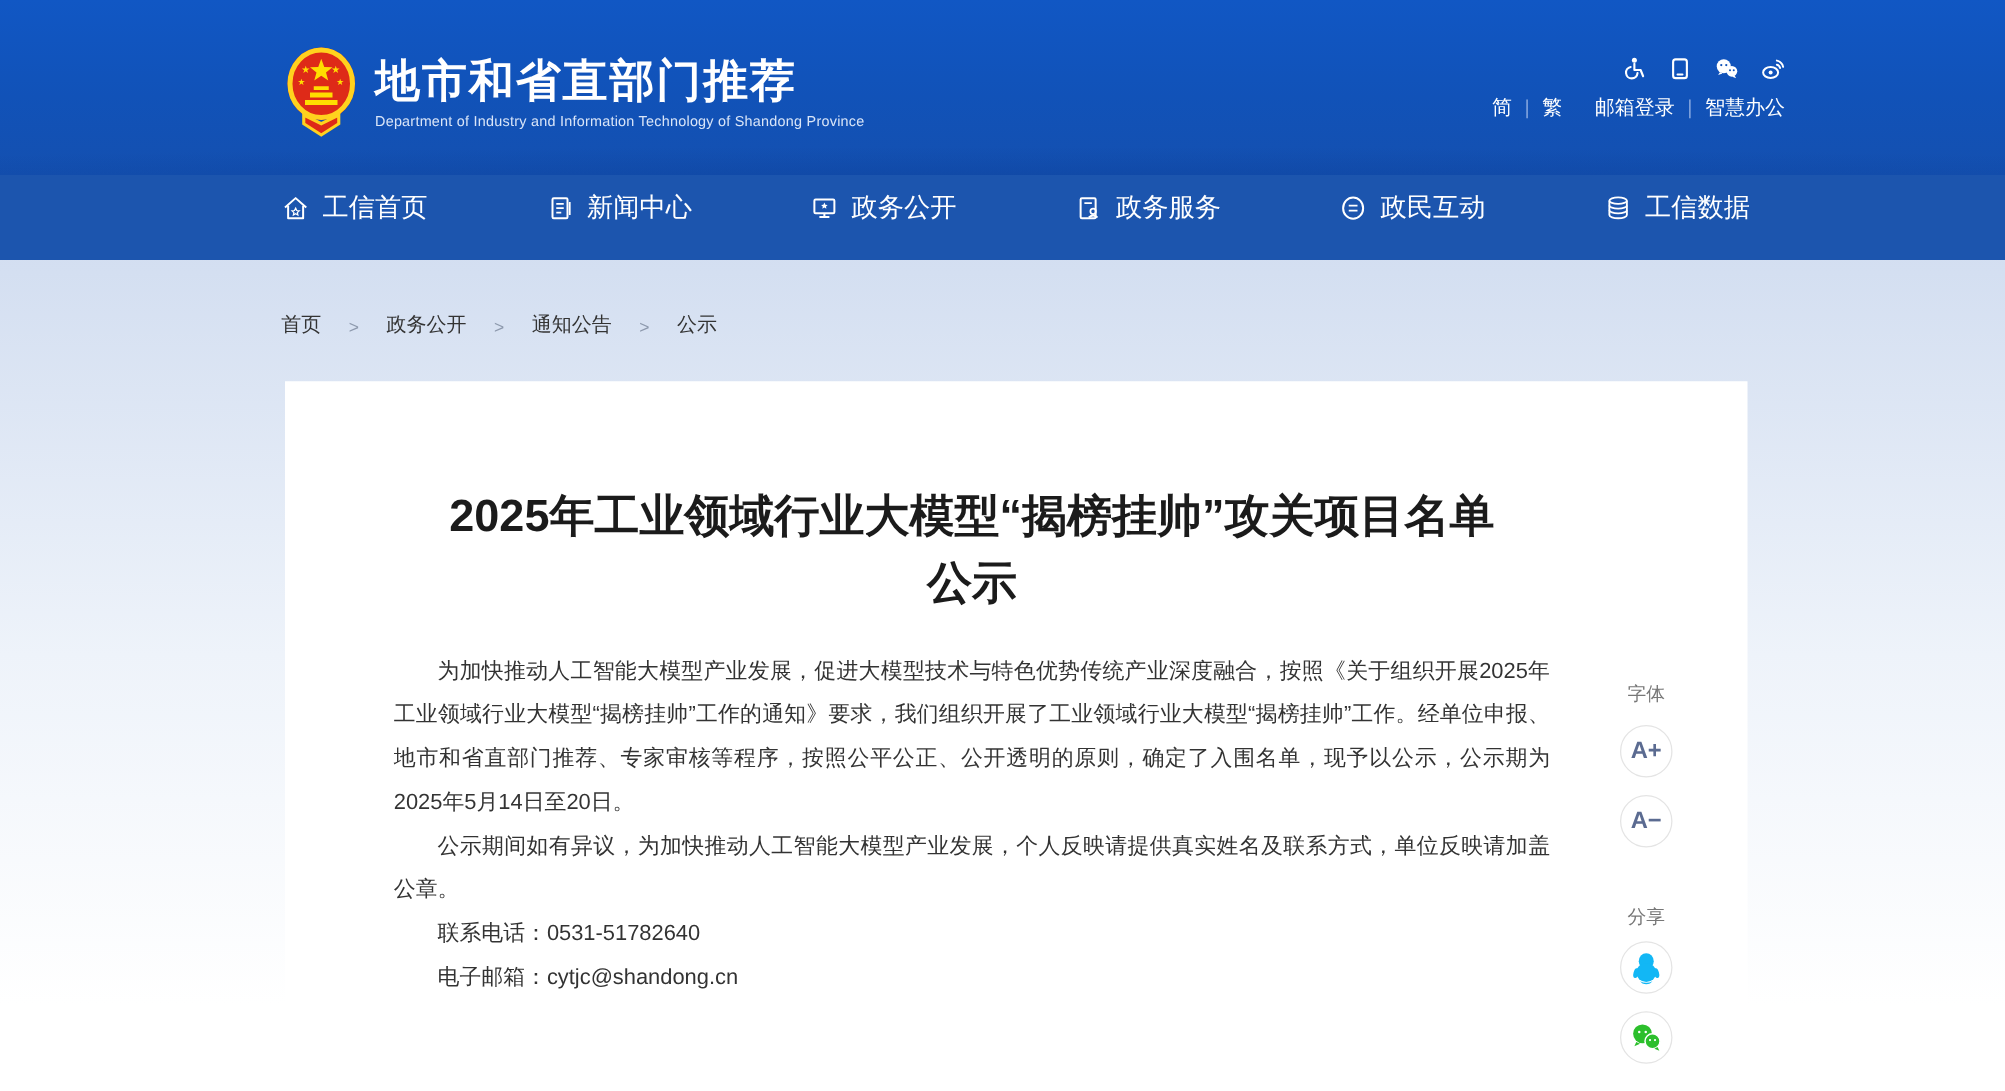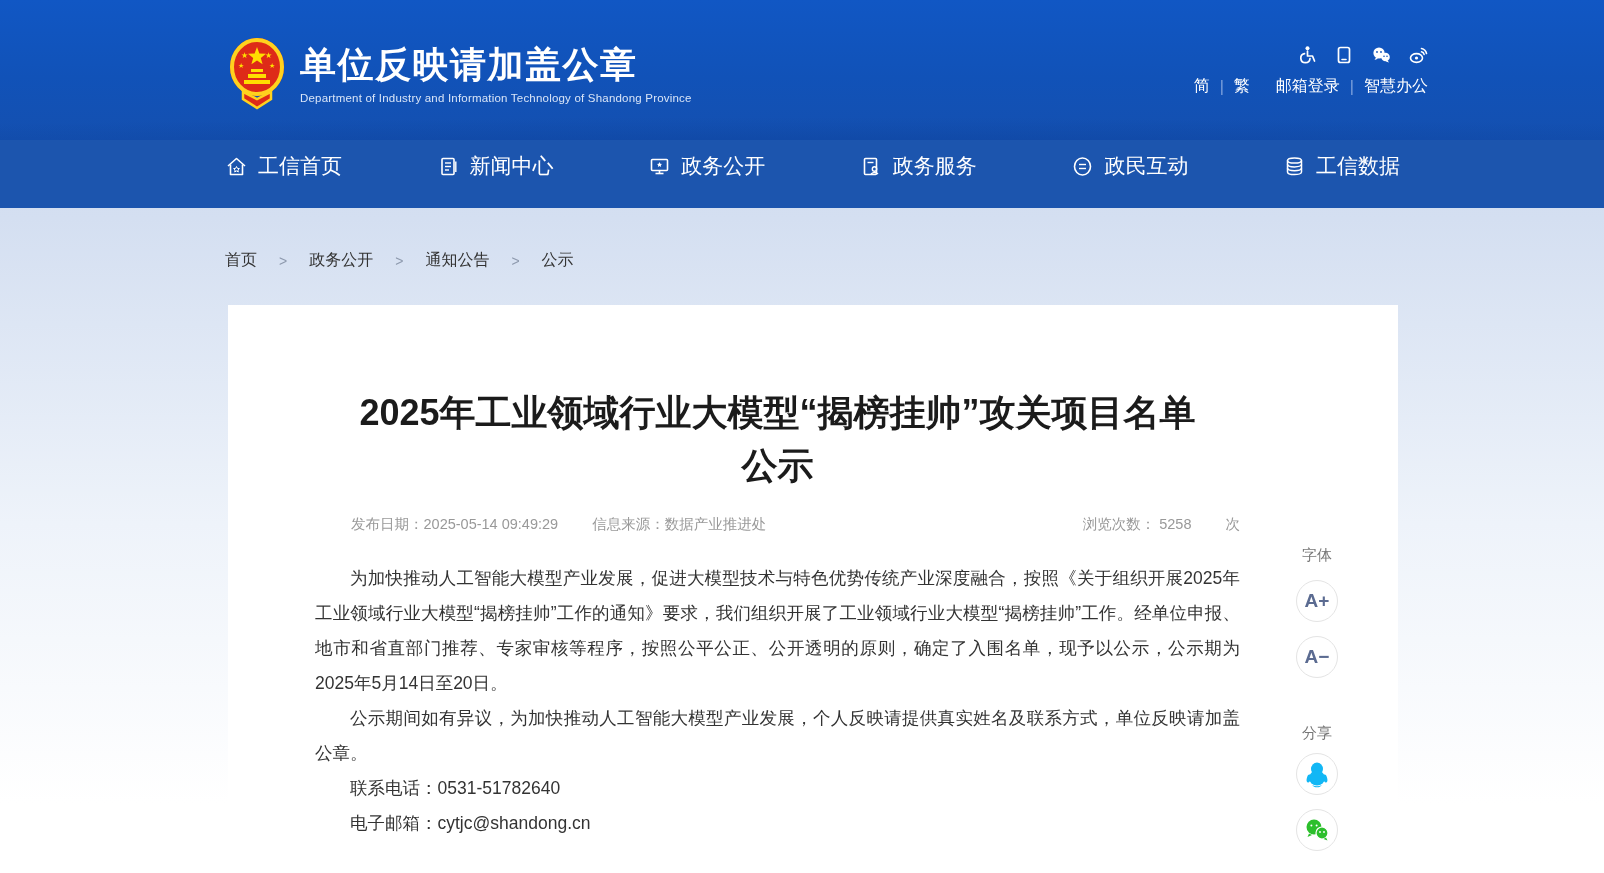--- a/index.html
+++ b/index.html
@@ -86,21 +86,21 @@
         <text x="13" y="22" font-size="8" fill="#ffde00">★</text>
         <text x="37" y="22" font-size="8" fill="#ffde00">★</text>
         <text x="10" y="32" font-size="7" fill="#ffde00">★</text>
         <text x="41" y="32" font-size="7" fill="#ffde00">★</text>
         <rect x="23" y="33" width="12" height="3" fill="#ffde00"></rect>
         <rect x="20" y="38" width="18" height="4" fill="#ffde00"></rect>
         <rect x="16" y="44" width="26" height="4" fill="#ffde00"></rect>
         <path d="M15 56 L29 63 L43 56 L43 63 L29 72 L15 63 Z" fill="#de2a18" stroke="#ffd21e" stroke-width="2.5"></path>
       </svg>
       <div class="site-names">
-        <div class="site-name">单位反映请加盖公章</div>
+        <div class="site-name">地市和省直部门推荐</div>
         <div class="site-name-en">Department of Industry and Information Technology of Shandong Province</div>
       </div>
     </div>
 
 
     <div class="quick-icons">
       <a title="">
         <svg width="20" height="20" viewBox="0 0 20 20">
           <circle cx="10.5" cy="3.2" r="2" fill="#fff"></circle>
           <path d="M10.5 6 V11 H15.5 L17.5 16" fill="none" stroke="#fff" stroke-width="1.7" stroke-linecap="round" stroke-linejoin="round"></path>
@@ -222,28 +222,20 @@
   </div>
 
   <div class="card">
     <div class="card-content">
 
       <h1 class="article-title">
         <div>2025年工业领域行业大模型“揭榜挂帅”攻关项目名单</div>
         <div>公示</div>
       </h1>
 
-      <div class="meta">
-        <div class="meta-left">
-          <span>发布日期：</span><span class="m-val">2025-05-14 09:49:29</span><span>信息来源：</span><span>数据产业推进处</span>
-        </div>
-        <div class="meta-right">
-          <span>浏览次数：</span><span class="views">5258</span><span class="unit">次</span>
-        </div>
-      </div>
 
       <div class="body-text">
         <p>为加快推动人工智能大模型产业发展，促进大模型技术与特色优势传统产业深度融合，按照《关于组织开展2025年工业领域行业大模型“揭榜挂帅”工作的通知》要求，我们组织开展了工业领域行业大模型“揭榜挂帅”工作。经单位申报、地市和省直部门推荐、专家审核等程序，按照公平公正、公开透明的原则，确定了入围名单，现予以公示，公示期为2025年5月14日至20日。</p>
         <p>公示期间如有异议，为加快推动人工智能大模型产业发展，个人反映请提供真实姓名及联系方式，单位反映请加盖公章。</p>
         <p>联系电话：0531-51782640</p>
         <p>电子邮箱：cytjc@shandong.cn</p>
       </div>
 
     </div>
   </div>

